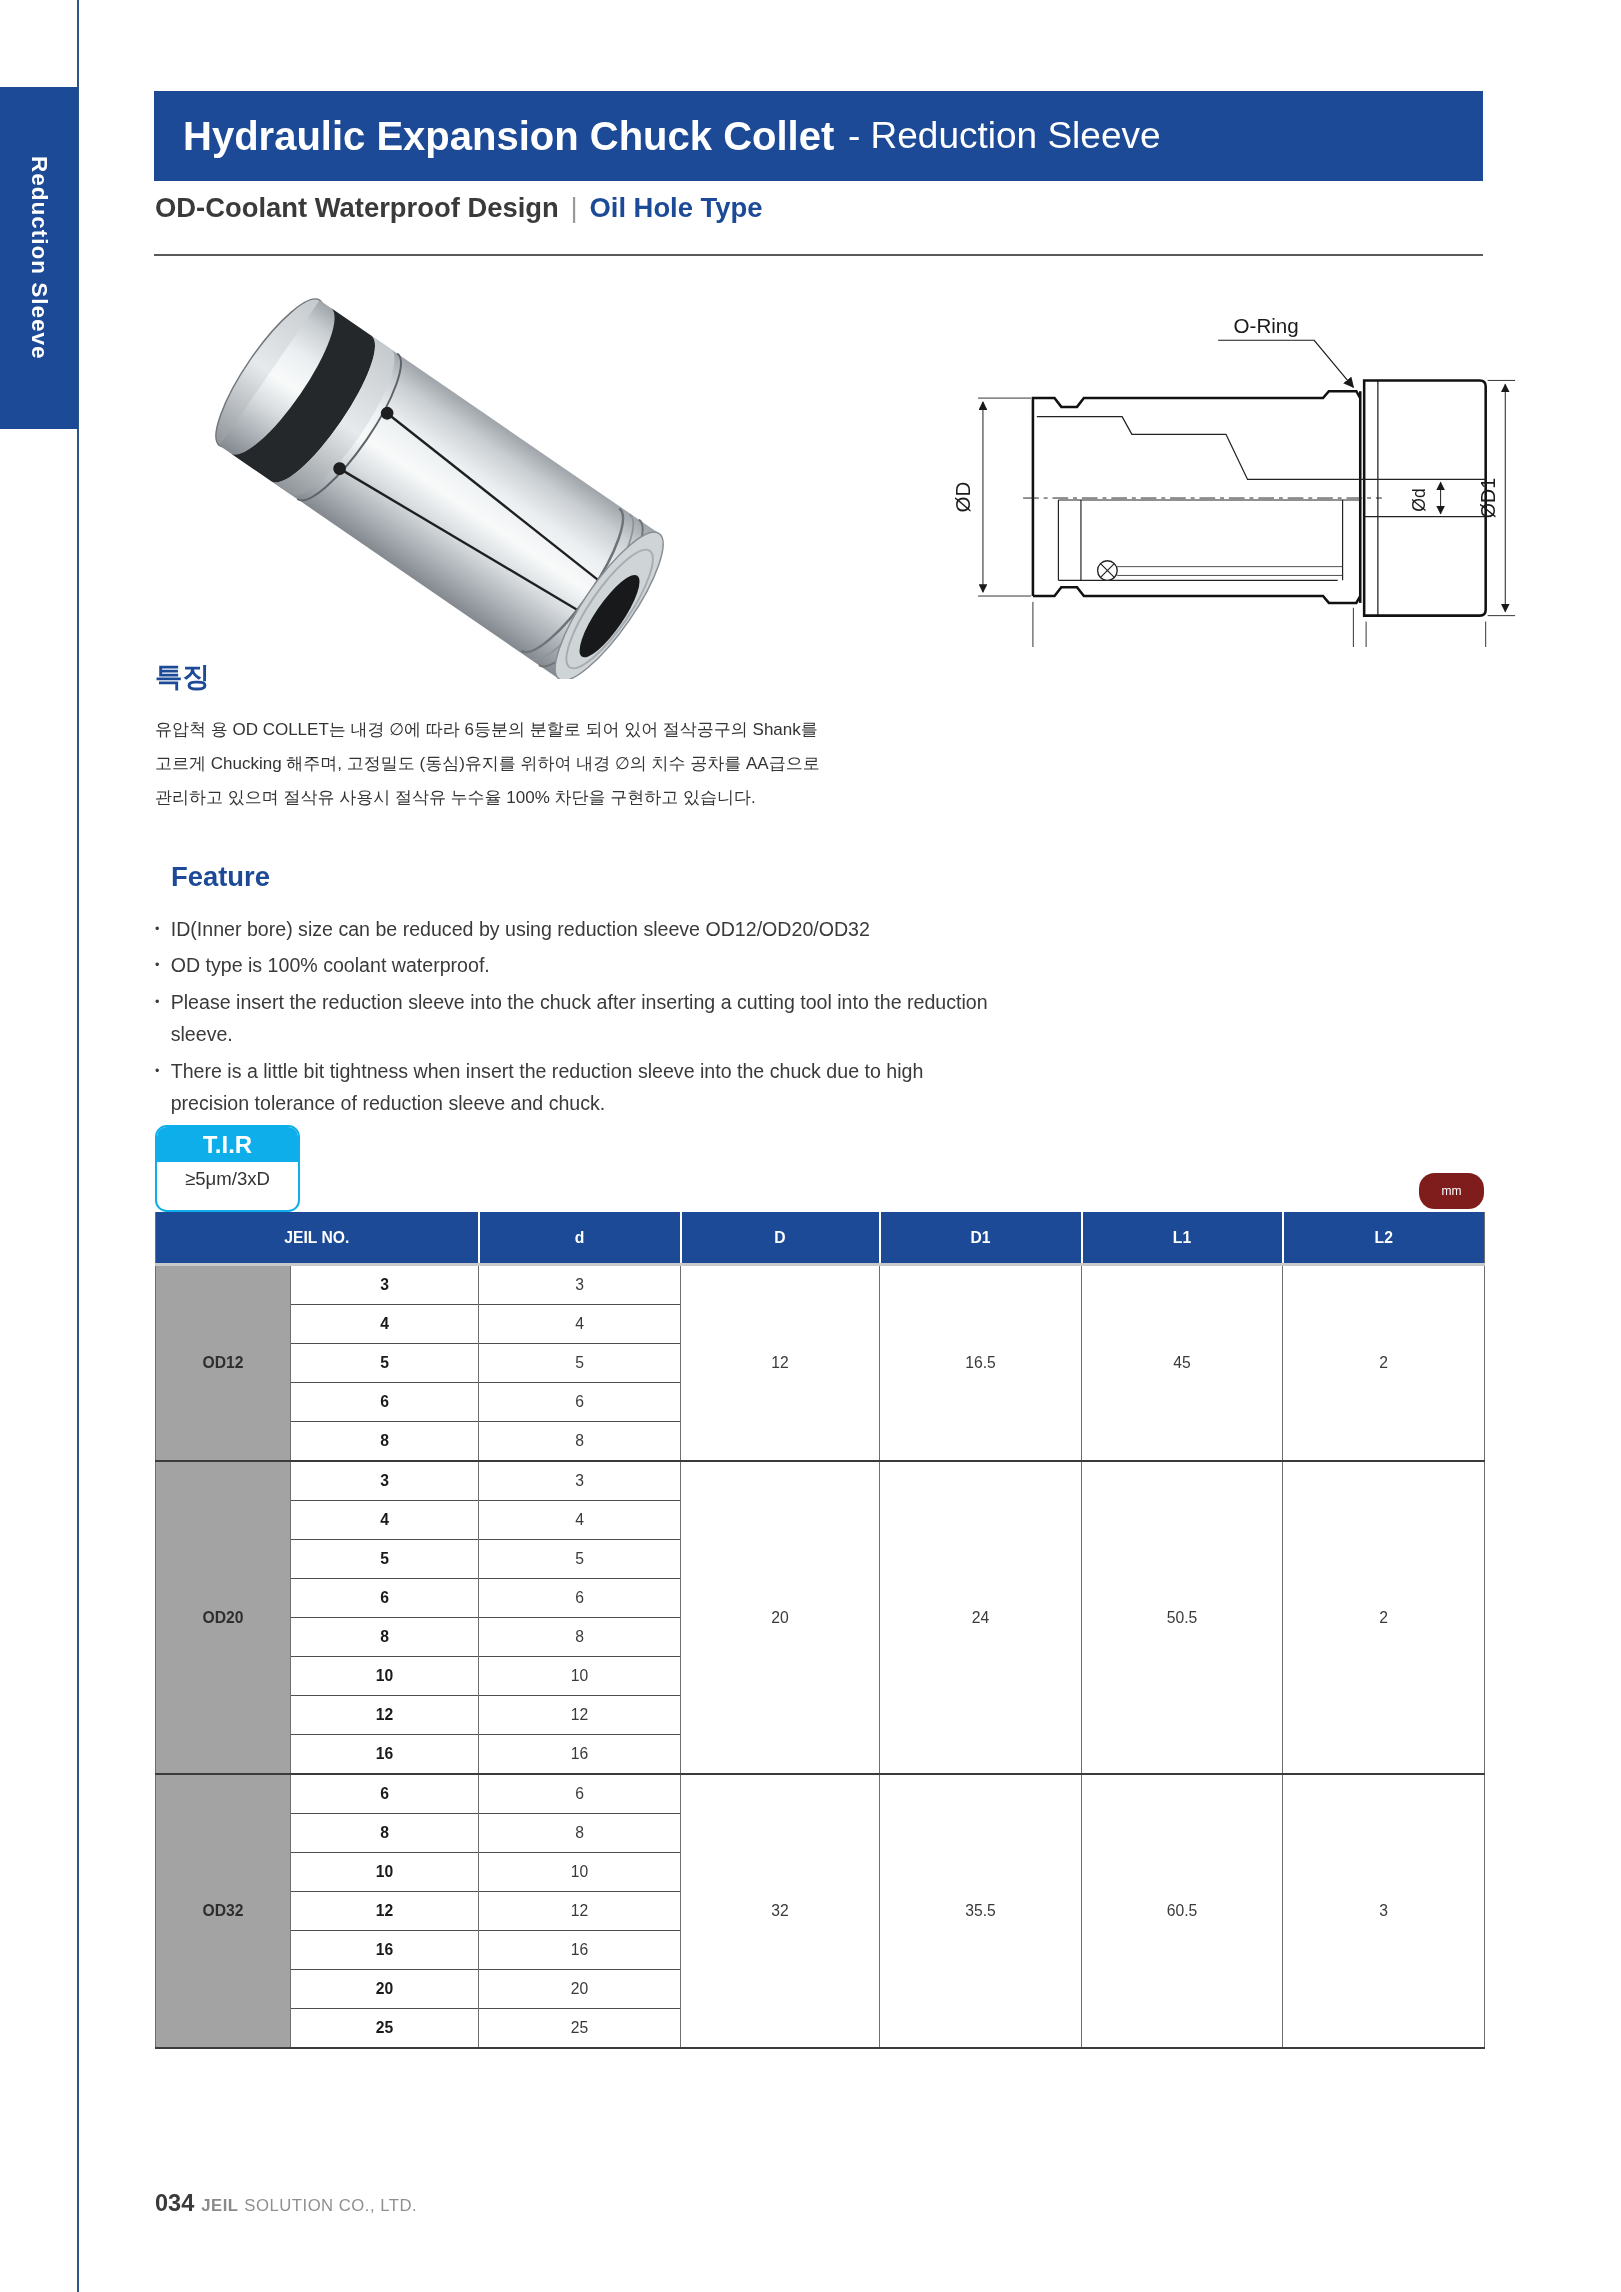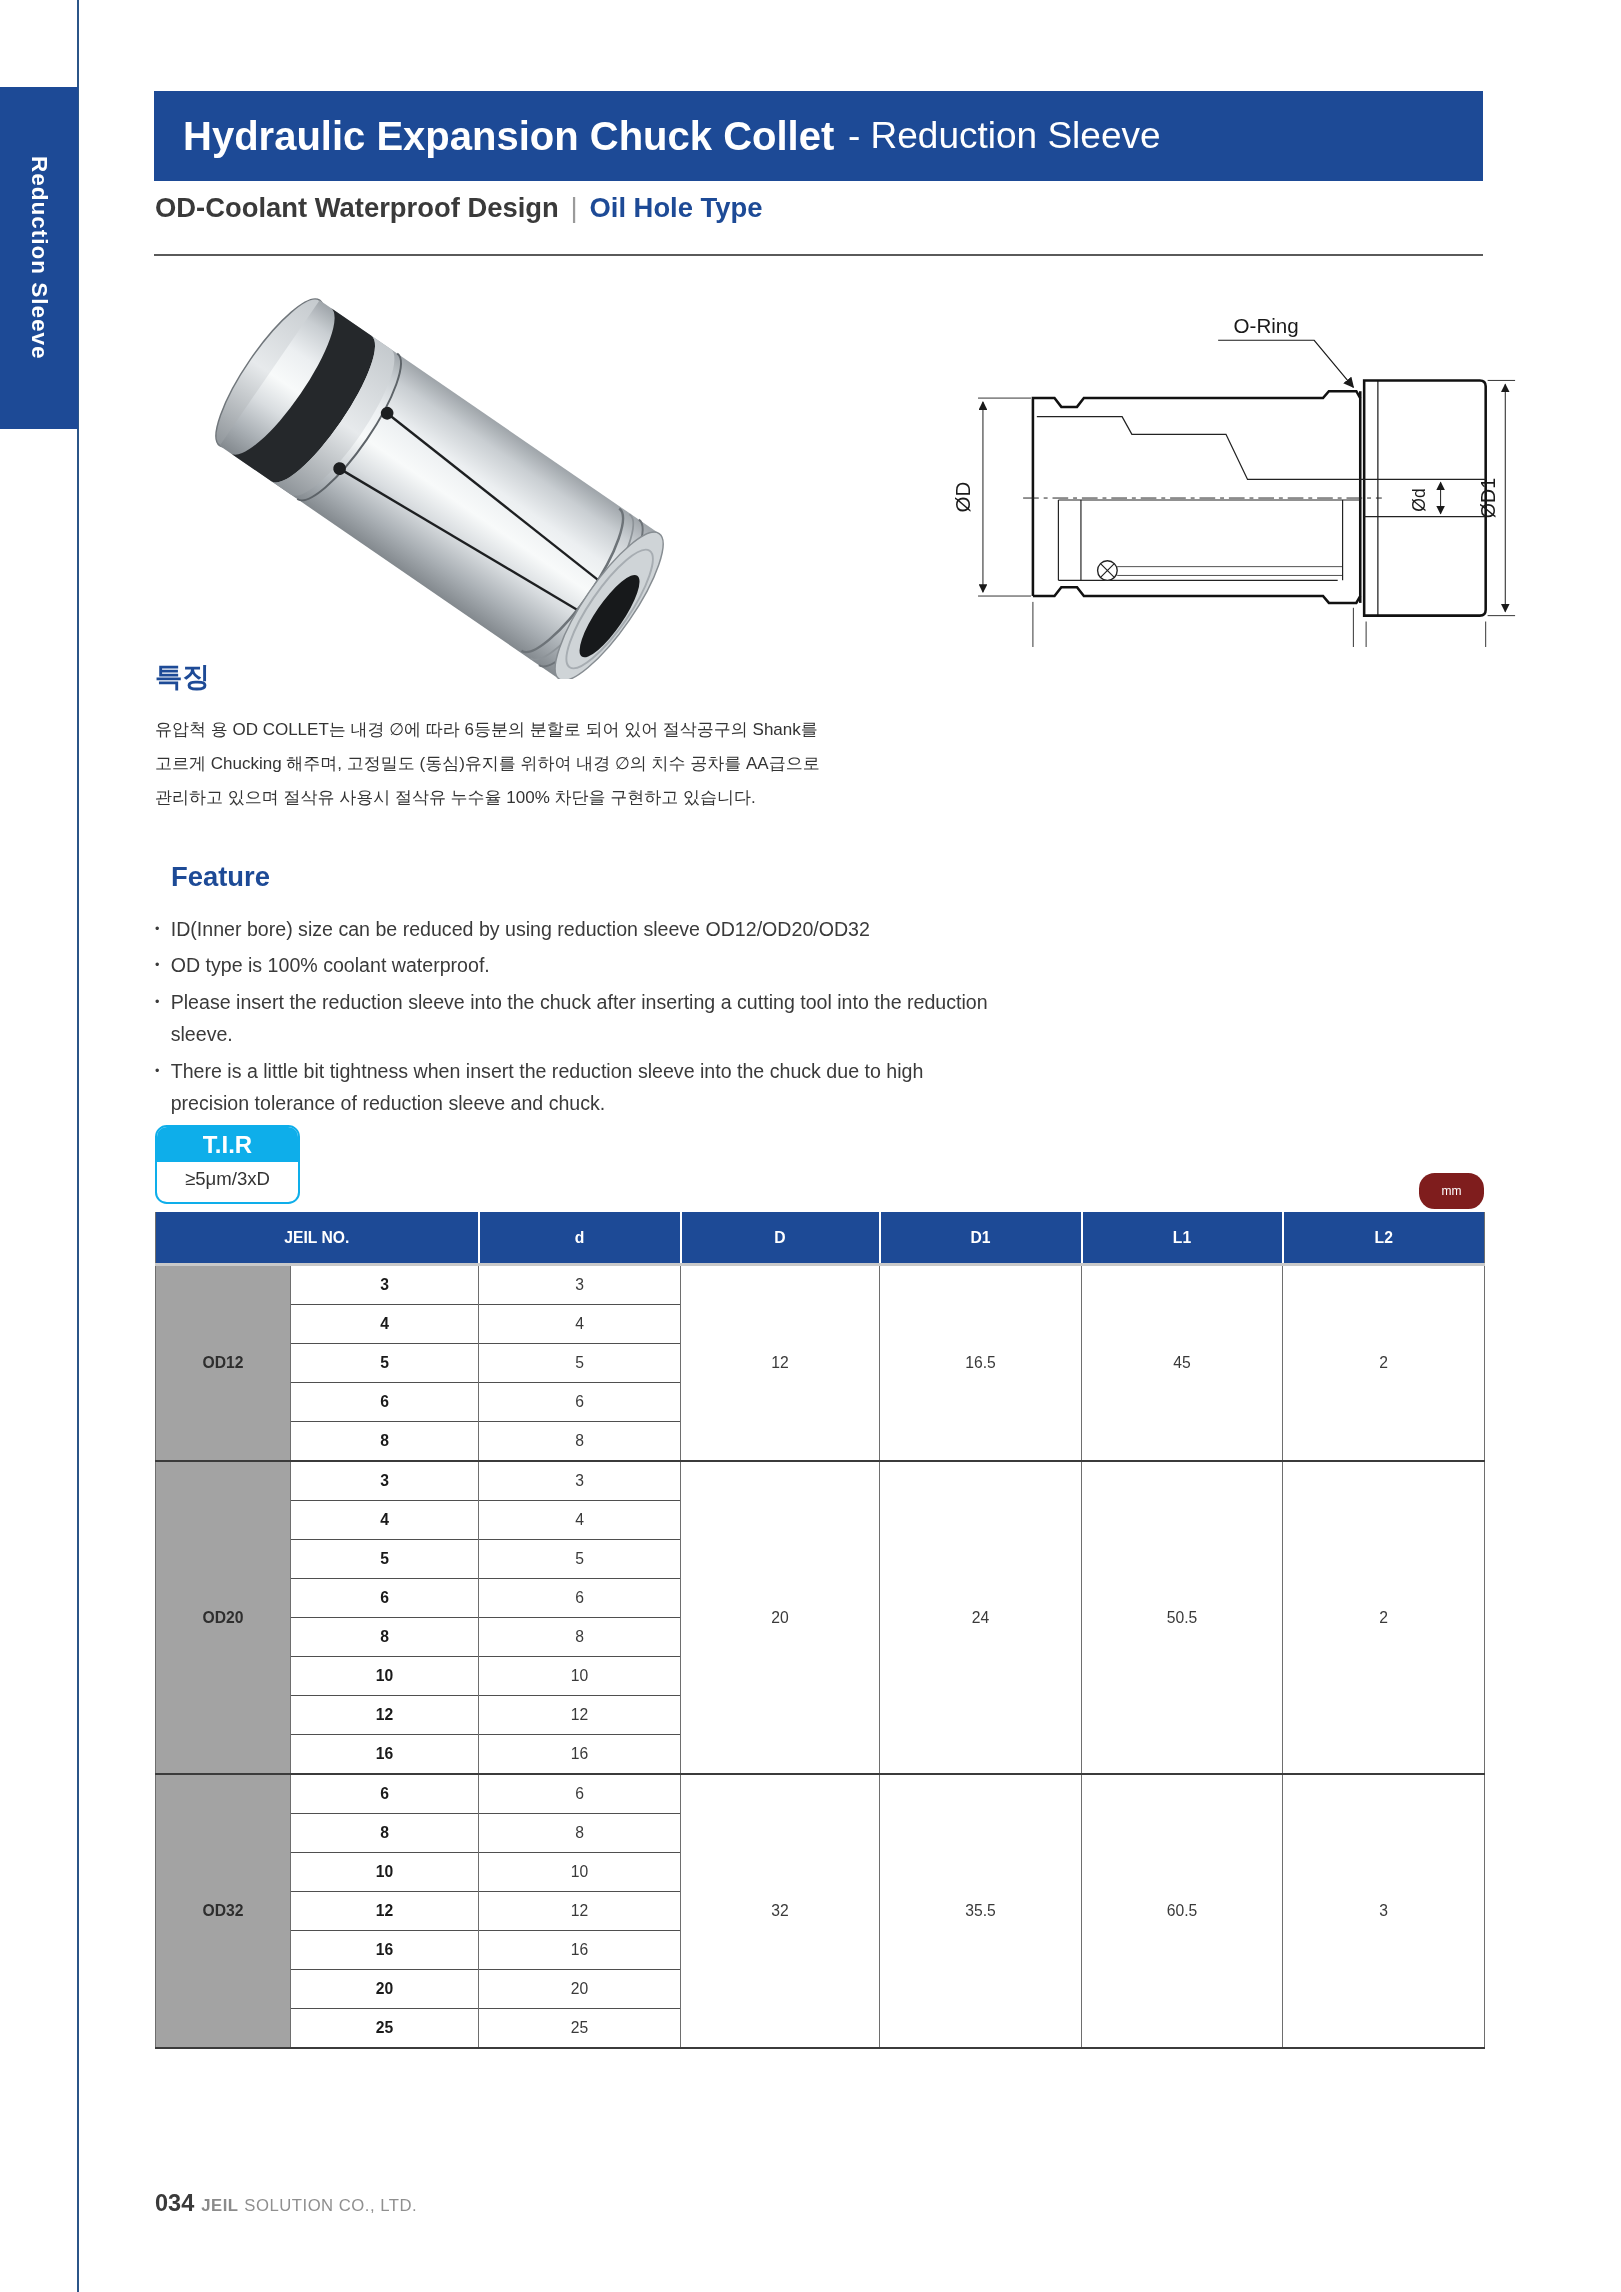--- a/index.html
+++ b/index.html
@@ -37,21 +37,21 @@
   .feature h2 { margin:16px; font-size:27.4px; color:#1d4a96; font-weight:bold; }
   .feature ul { list-style:none; margin:19.6px 0 0; padding:0; }
   .feature li { font-size:19.6px; line-height:32px; color:#3a3a3a; margin-bottom:4.9px;
                 padding-left:15.7px; position:relative; }
   .feature li::before { content:"•"; position:absolute; left:0; top:0; font-size:12.7px; line-height:32px; color:#3a3a3a; }
 
   
   .tir { position:absolute; left:155px; top:1125px; width:145px; border:2.9px solid #0eaeea;
          border-radius:11.8px; overflow:hidden; background:#fff; box-sizing:border-box; }
   .tir-top { background:#0eaeea; color:#fff; font-weight:bold; font-size:24px; text-align:center; height:35px; line-height:35px; }
-  .tir-bot { color:#333; font-size:18.6px; text-align:center; height:40px; line-height:34px; }
+  .tir-bot { color:#333; font-size:18.6px; text-align:center; height:48px; line-height:34px; }
   .unit { position:absolute; left:1419px; top:1173px; width:65px; height:36px; background:#7f1d1d;
           border-radius:15.7px; color:#fff; font-size:12px; display:flex; align-items:center; justify-content:center; }
 
   
   table.spec { position:absolute; left:155px; top:1212px; width:1329px; border-collapse:collapse;
                table-layout:fixed; border:1px solid #6e6e6e; border-top:none;
                border-bottom:2.9px solid #3b3b3b; }
   table.spec thead th { background:#1d4a96; color:#fff; font-weight:bold; font-size:15.7px; height:51px;
                border-bottom:3.9px solid #c9c9c9; border-right:2px solid #fff; padding:0; text-align:center; }
   table.spec thead th:last-child { border-right:none; }

